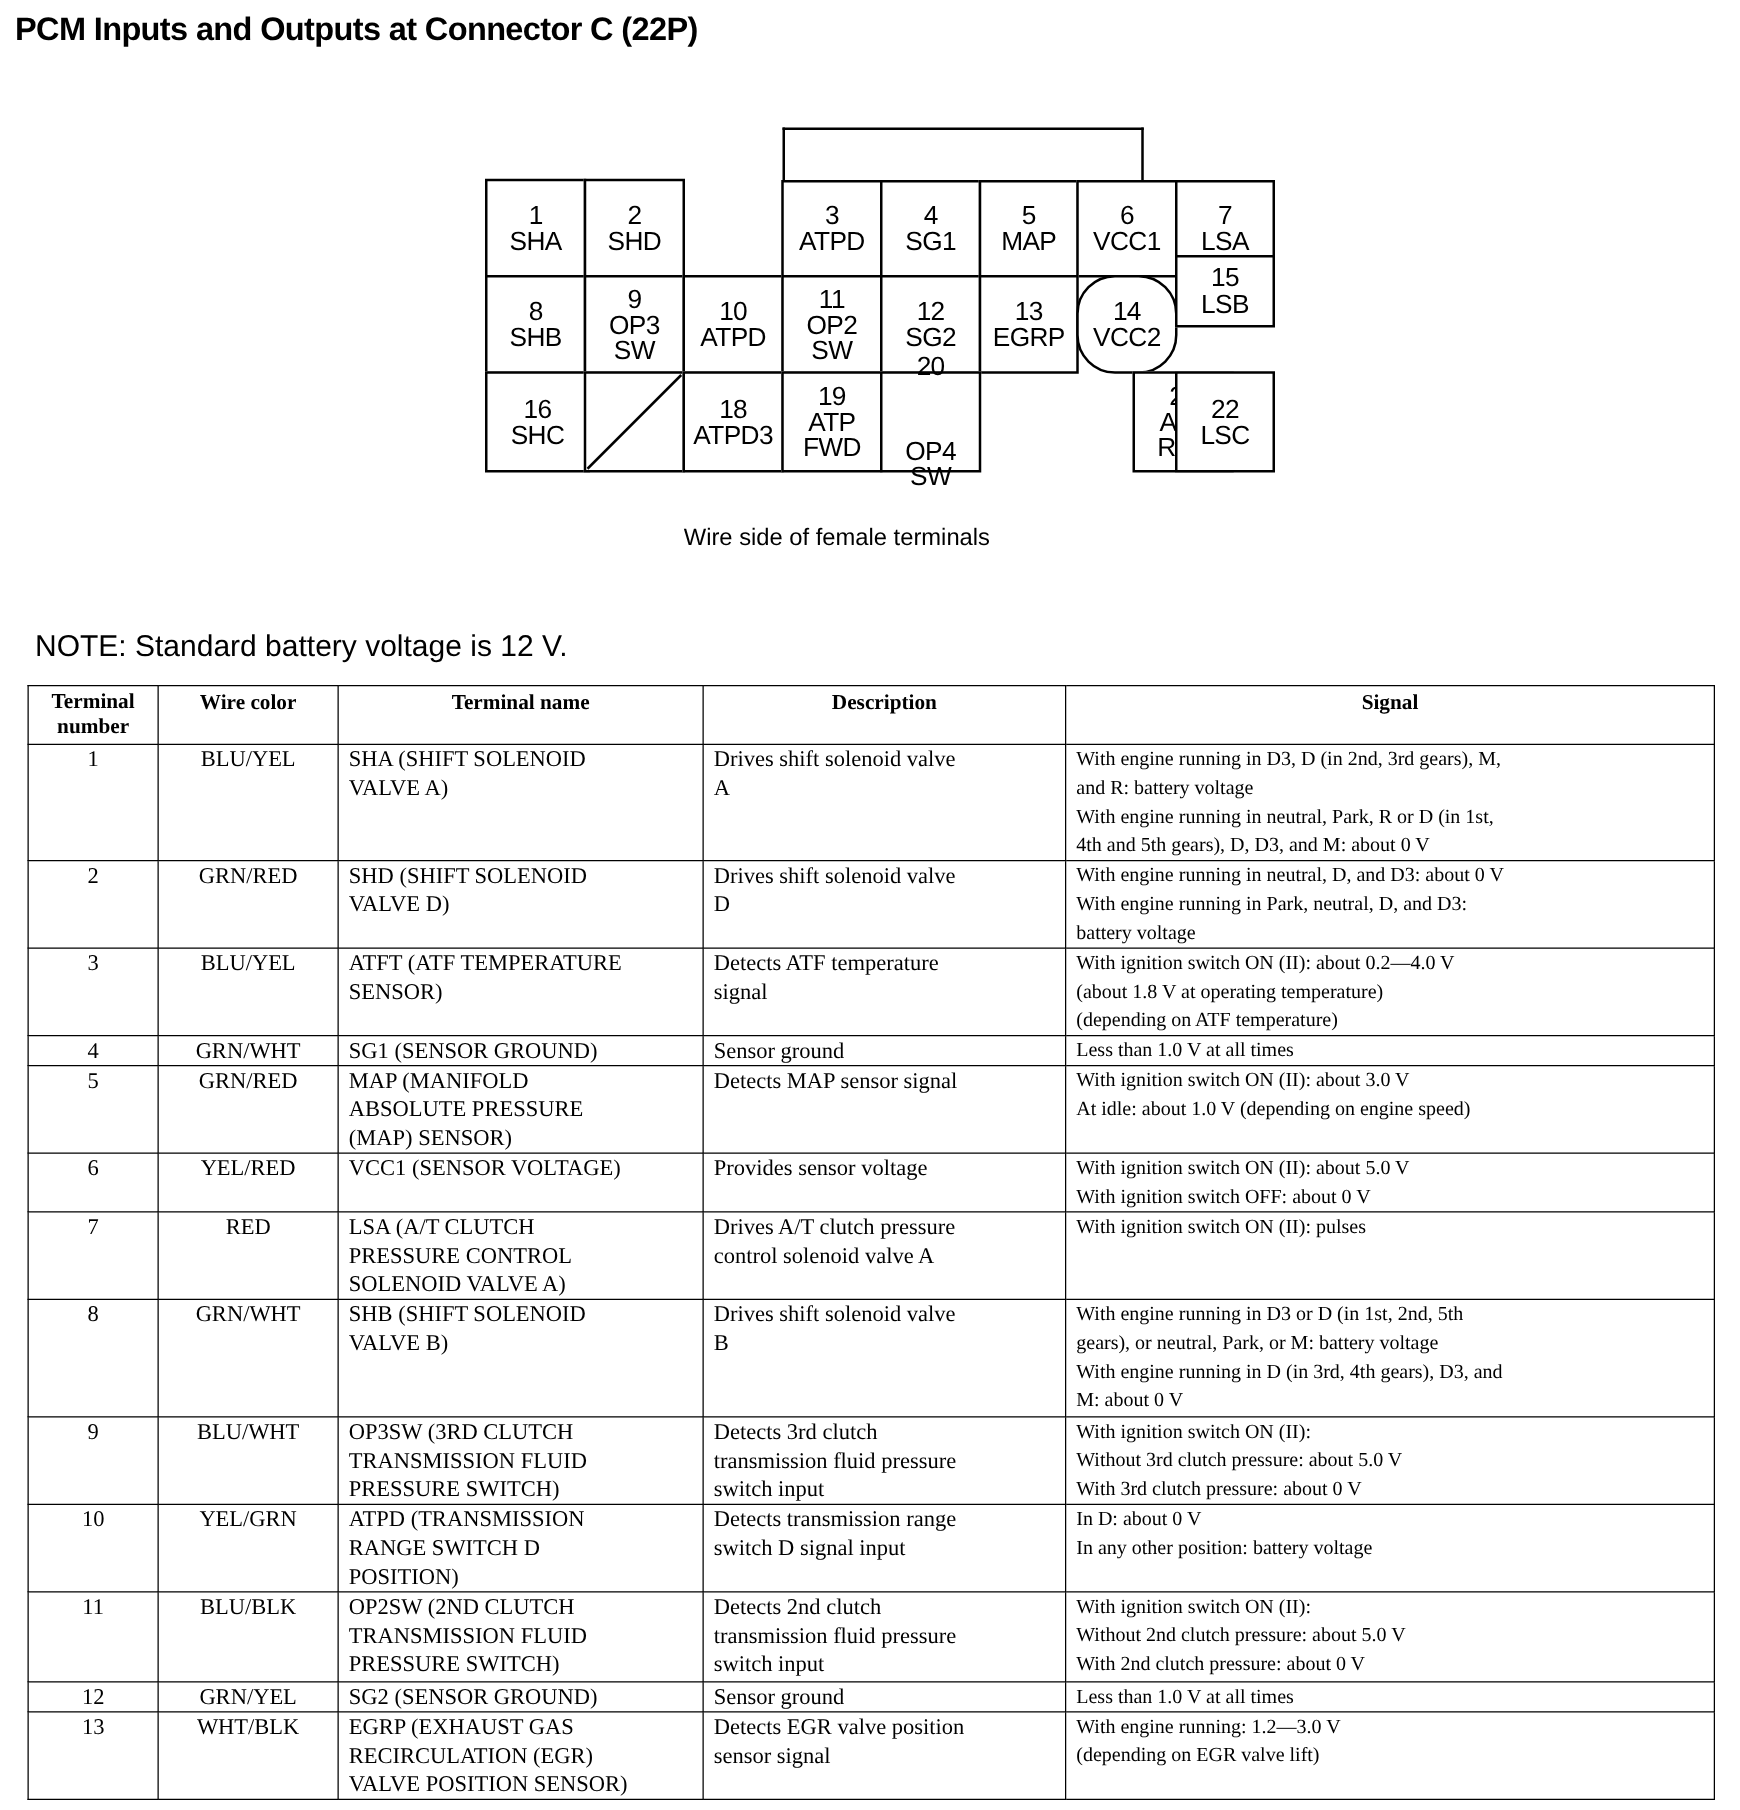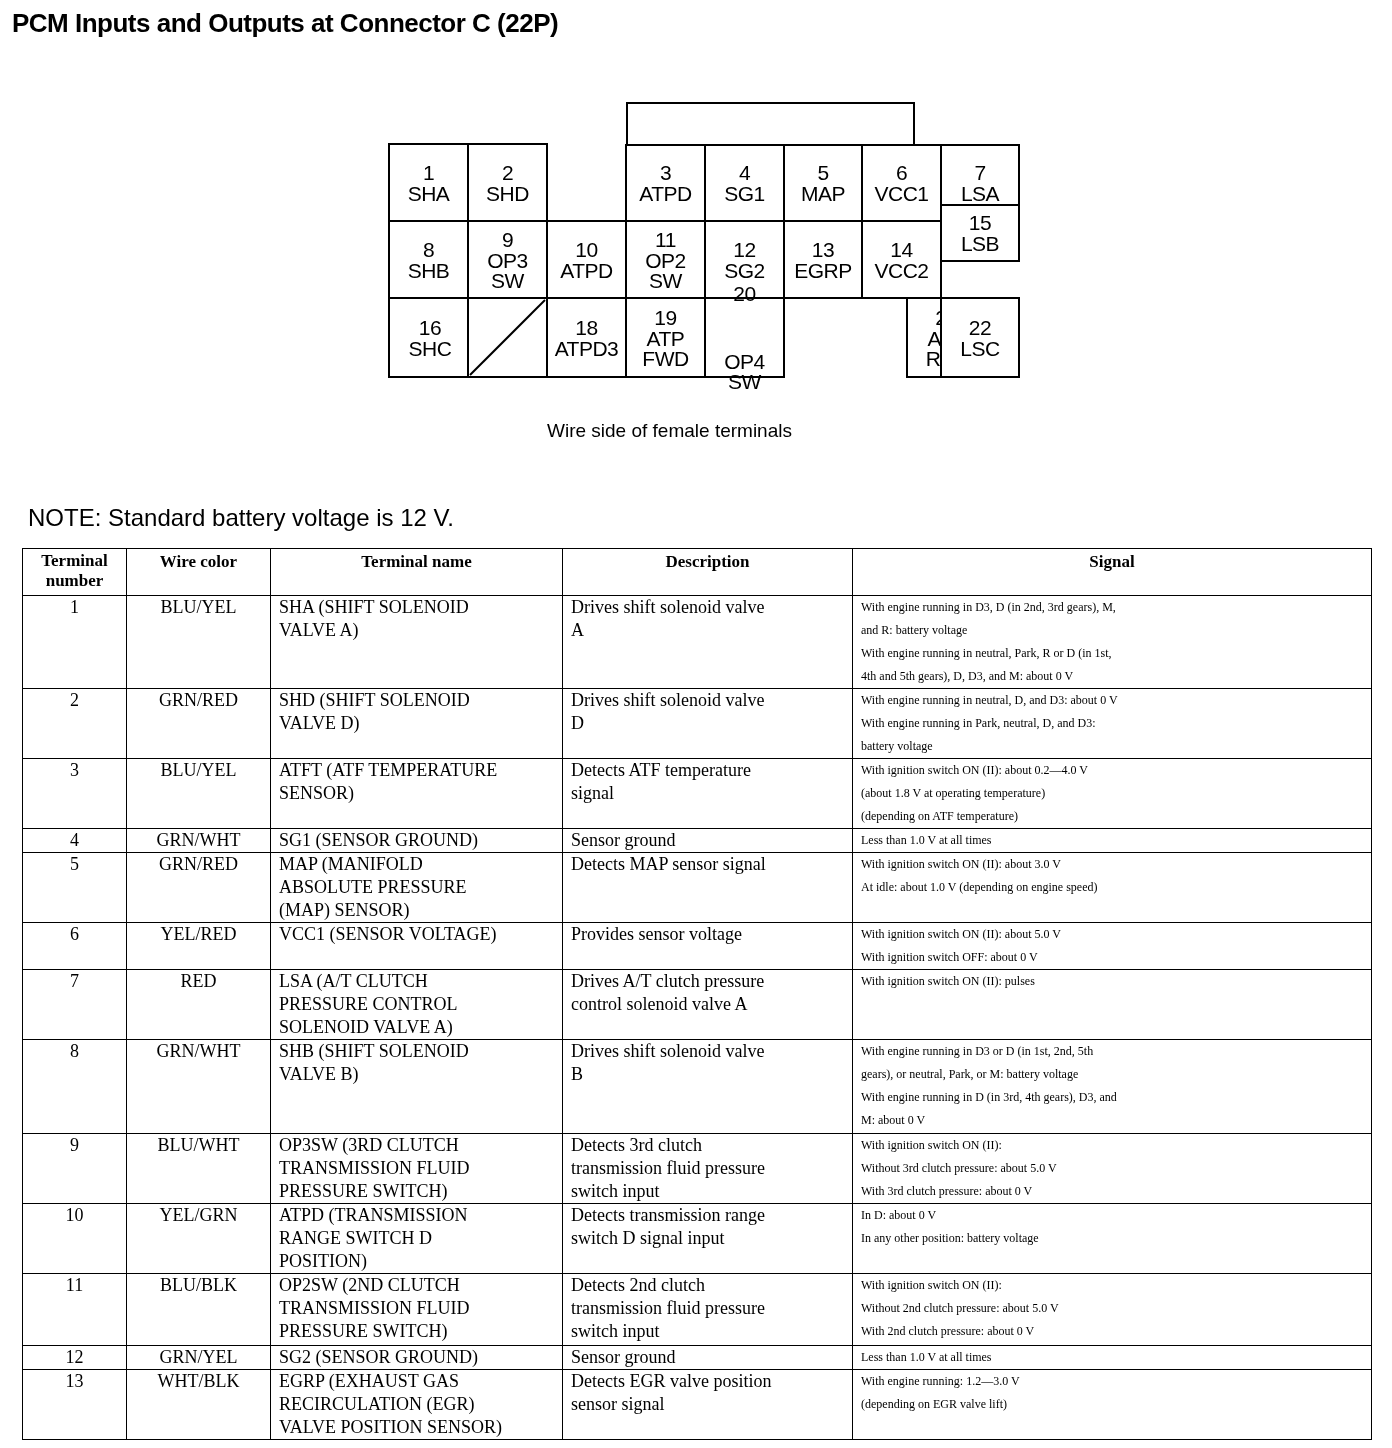--- a/index.html
+++ b/index.html
@@ -13,21 +13,21 @@
   .cell .num, .cell .lbl { display:block; }
   .cell .lbl { white-space:pre-line; line-height:20px; }
   .lock { position:absolute; border:2px solid #000; border-bottom:none; box-sizing:border-box; }
   .caption { position:absolute; left:547px; top:420px; font-size:19px;text-align:right; }
   .note { position:absolute; left:28px; top:504px; font-size:24px; }
   table.pinout { position:absolute; left:22px; top:548px; width:1349px; border-collapse:collapse; table-layout:fixed;
                  font-size:18px; line-height:23px;font-family:Liberation Serif, serif; }
   table.pinout th, table.pinout td { border:1.5px solid #000; vertical-align:top; padding:0 8px; }
   table.pinout th { font-weight:bold; font-size:17px; line-height:21px; height:44px; padding-top:2px; }
   table.pinout td.c { text-align:center; }
-  table.pinout td.sig { font-size:12px;margin-left:38px; }
+  table.pinout td.sig { font-size:16px;margin-left:38px; }
   .lines { white-space:pre-line; }
 </style>
 </head>
 <body>
 
 <div class="title">PCM Inputs and Outputs at Connector C (22P)</div>
 
 <div class="diagram">
 
   <div class="lock" style="left:626px;top:102px;width:289px;height:44px;"></div>
@@ -80,21 +80,21 @@
 SW</span>
   </div>
   <div class="cell" style="left:704px;top:220px;width:81px;height:79px;">
     <span class="num">12</span>
     <span class="lbl">SG2</span>
   </div>
   <div class="cell" style="left:783px;top:220px;width:80px;height:79px;">
     <span class="num">13</span>
     <span class="lbl">EGRP</span>
   </div>
-  <div class="cell" style="left:861px;top:220px;width:81px;height:79px;">
+  <div class="cell" style="left:861px;top:220px;width:81px;height:79px;border-radius:31px;">
     <span class="num">14</span>
     <span class="lbl">VCC2</span>
   </div>
   <div class="cell" style="left:940px;top:204px;width:80px;height:58px;">
     <span class="num">15</span>
     <span class="lbl">LSB</span>
   </div>
 
   <div class="cell" style="left:388px;top:297px;width:84px;height:81px;">
     <span class="num">16</span>

